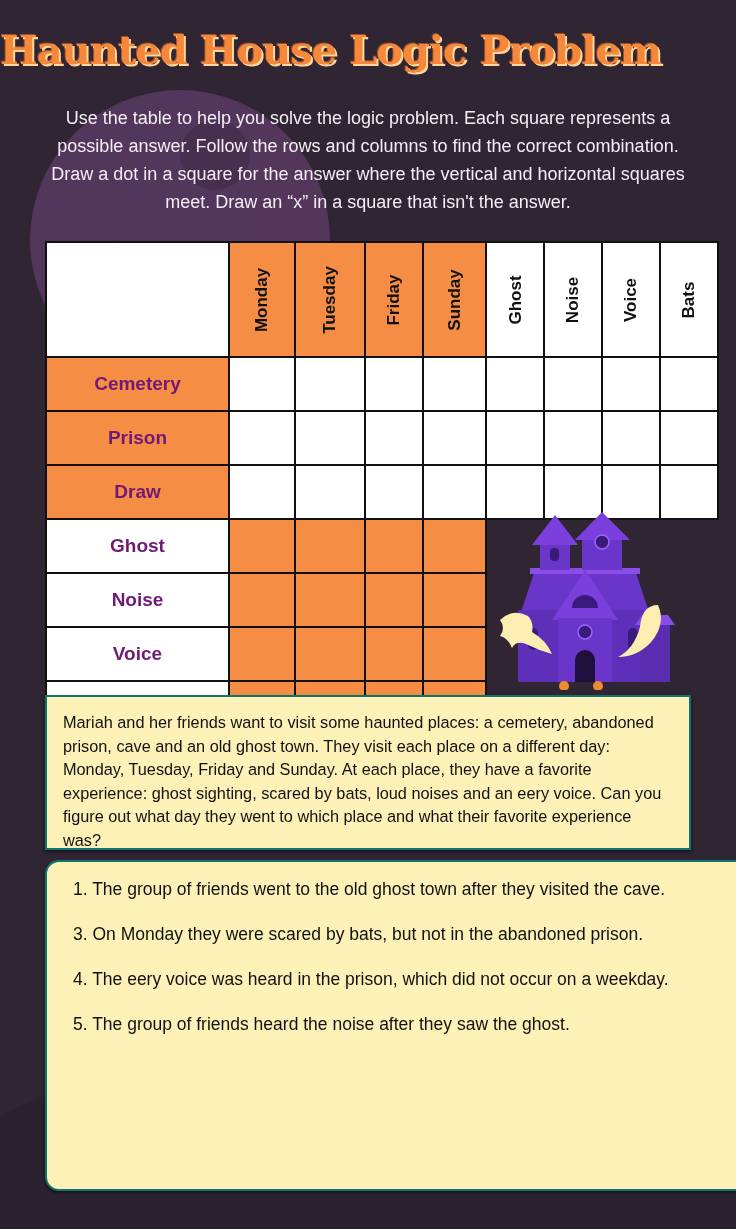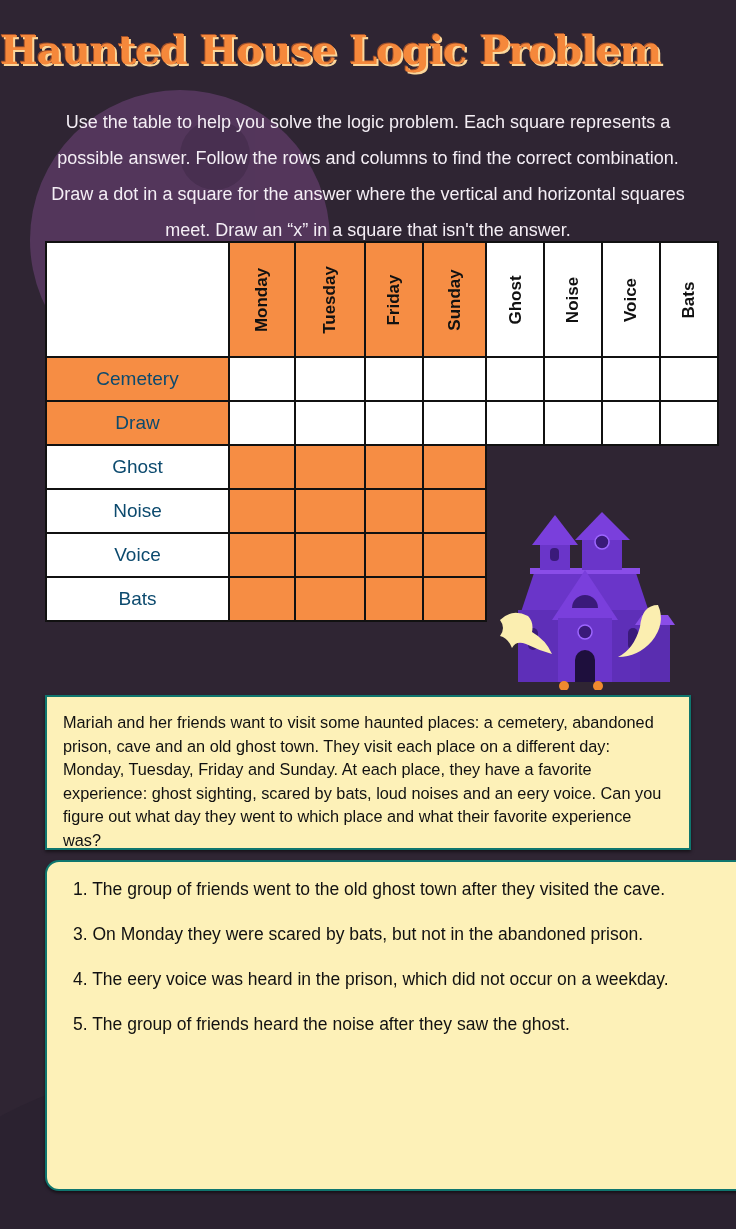--- a/index.html
+++ b/index.html
@@ -1,29 +1,29 @@
 <!DOCTYPE html>
 <html><head>
 <meta charset="utf-8">
 <style>
   html,body{margin:0;padding:0;}
   body{width:736px;height:1229px;background:#2f2533;position:relative;overflow:hidden;font-family:"Liberation Sans",sans-serif;}
   .moon{position:absolute;left:30px;top:90px;width:300px;height:300px;border-radius:50%;background:#5a3a63;opacity:.85;}
   .moon .crater{position:absolute;border-radius:50%;background:#4d3156;}
   .hill{position:absolute;left:-100px;top:1040px;width:940px;height:400px;border-radius:50%;background:#2b2230;}
   .title{position:absolute;left:0;top:26px;width:736px;text-align:left;font-family:"DejaVu Serif",serif;font-weight:bold;font-size:40px;color:#f5883b;letter-spacing:-1px;text-shadow:2px 2px 0 #fbd79b,-1px -1px 0 #a0502a;}
-  .intro{position:absolute;left:40px;top:104px;width:656px;text-align:center;color:#f4eef5;font-size:18px;line-height:36px;}
+  .intro{position:absolute;left:40px;top:104px;width:656px;text-align:center;color:#f4eef5;font-size:18px;line-height:28px;}
   .grid{position:absolute;left:45px;top:241px;border-collapse:collapse;}
   .grid td{border:2px solid #111;padding:0;box-sizing:border-box;}
   .corner{width:183px;height:115px;background:#fff;}
   .vh{width:58px;height:115px;text-align:center;vertical-align:middle;}
   .vh span{display:inline-block;transform:rotate(-90deg);white-space:nowrap;font-weight:bold;font-size:17px;color:#111;}
   .orange{background:#f68d44;}
   .white{background:#fff;}
-  .rh{width:183px;height:44px;text-align:center;font-weight:normal;font-size:19px;color:#0c4a6e;}
+  .rh{width:183px;height:54px;text-align:center;font-weight:bold;font-size:19px;color:#701a75;}
   .cell{width:58px;height:36.5px;}
   .empty{border:none !important;background:transparent;}
   .house{position:absolute;left:490px;top:510px;width:190px;height:180px;}
   .box{position:absolute;left:45px;background:#fdf1b8;border:2px solid #0f766e;box-sizing:border-box;color:#111;box-shadow:0 2px 3px rgba(0,0,0,.5);}
   .story{top:695px;width:646px;height:155px;padding:14px 16px;font-size:16.3px;line-height:23.5px;}
   .clues{top:860px;width:734px;height:331px;padding:16px 28px 0 26px;font-size:17.5px;line-height:23px;border-radius:14px;}
   .clue{margin-bottom:22px;padding-left:20px;text-indent:-20px;}
 </style>
 </head>
 <body>
@@ -46,20 +46,31 @@
     <td class="vh orange"><span>Tuesday</span></td>
     <td class="vh orange"><span>Friday</span></td>
     <td class="vh orange"><span>Sunday</span></td>
     <td class="vh white"><span>Ghost</span></td>
     <td class="vh white"><span>Noise</span></td>
     <td class="vh white"><span>Voice</span></td>
     <td class="vh white"><span>Bats</span></td>
   </tr>
   <tr>
     <td class="rh orange">Cemetery</td>
+    <td class="cell white"></td>
+        <td class="cell white"></td>
+        <td class="cell white"></td>
+        <td class="cell white"></td>
+    <td class="cell white"></td>
+        <td class="cell white"></td>
+        <td class="cell white"></td>
+        <td class="cell white"></td>
+  </tr>
+  <tr>
+    <td class="rh orange">Prison</td>
     <td class="cell white"></td>
         <td class="cell white"></td>
         <td class="cell white"></td>
         <td class="cell white"></td>
     <td class="cell white"></td>
         <td class="cell white"></td>
         <td class="cell white"></td>
         <td class="cell white"></td>
   </tr>
   <tr>

